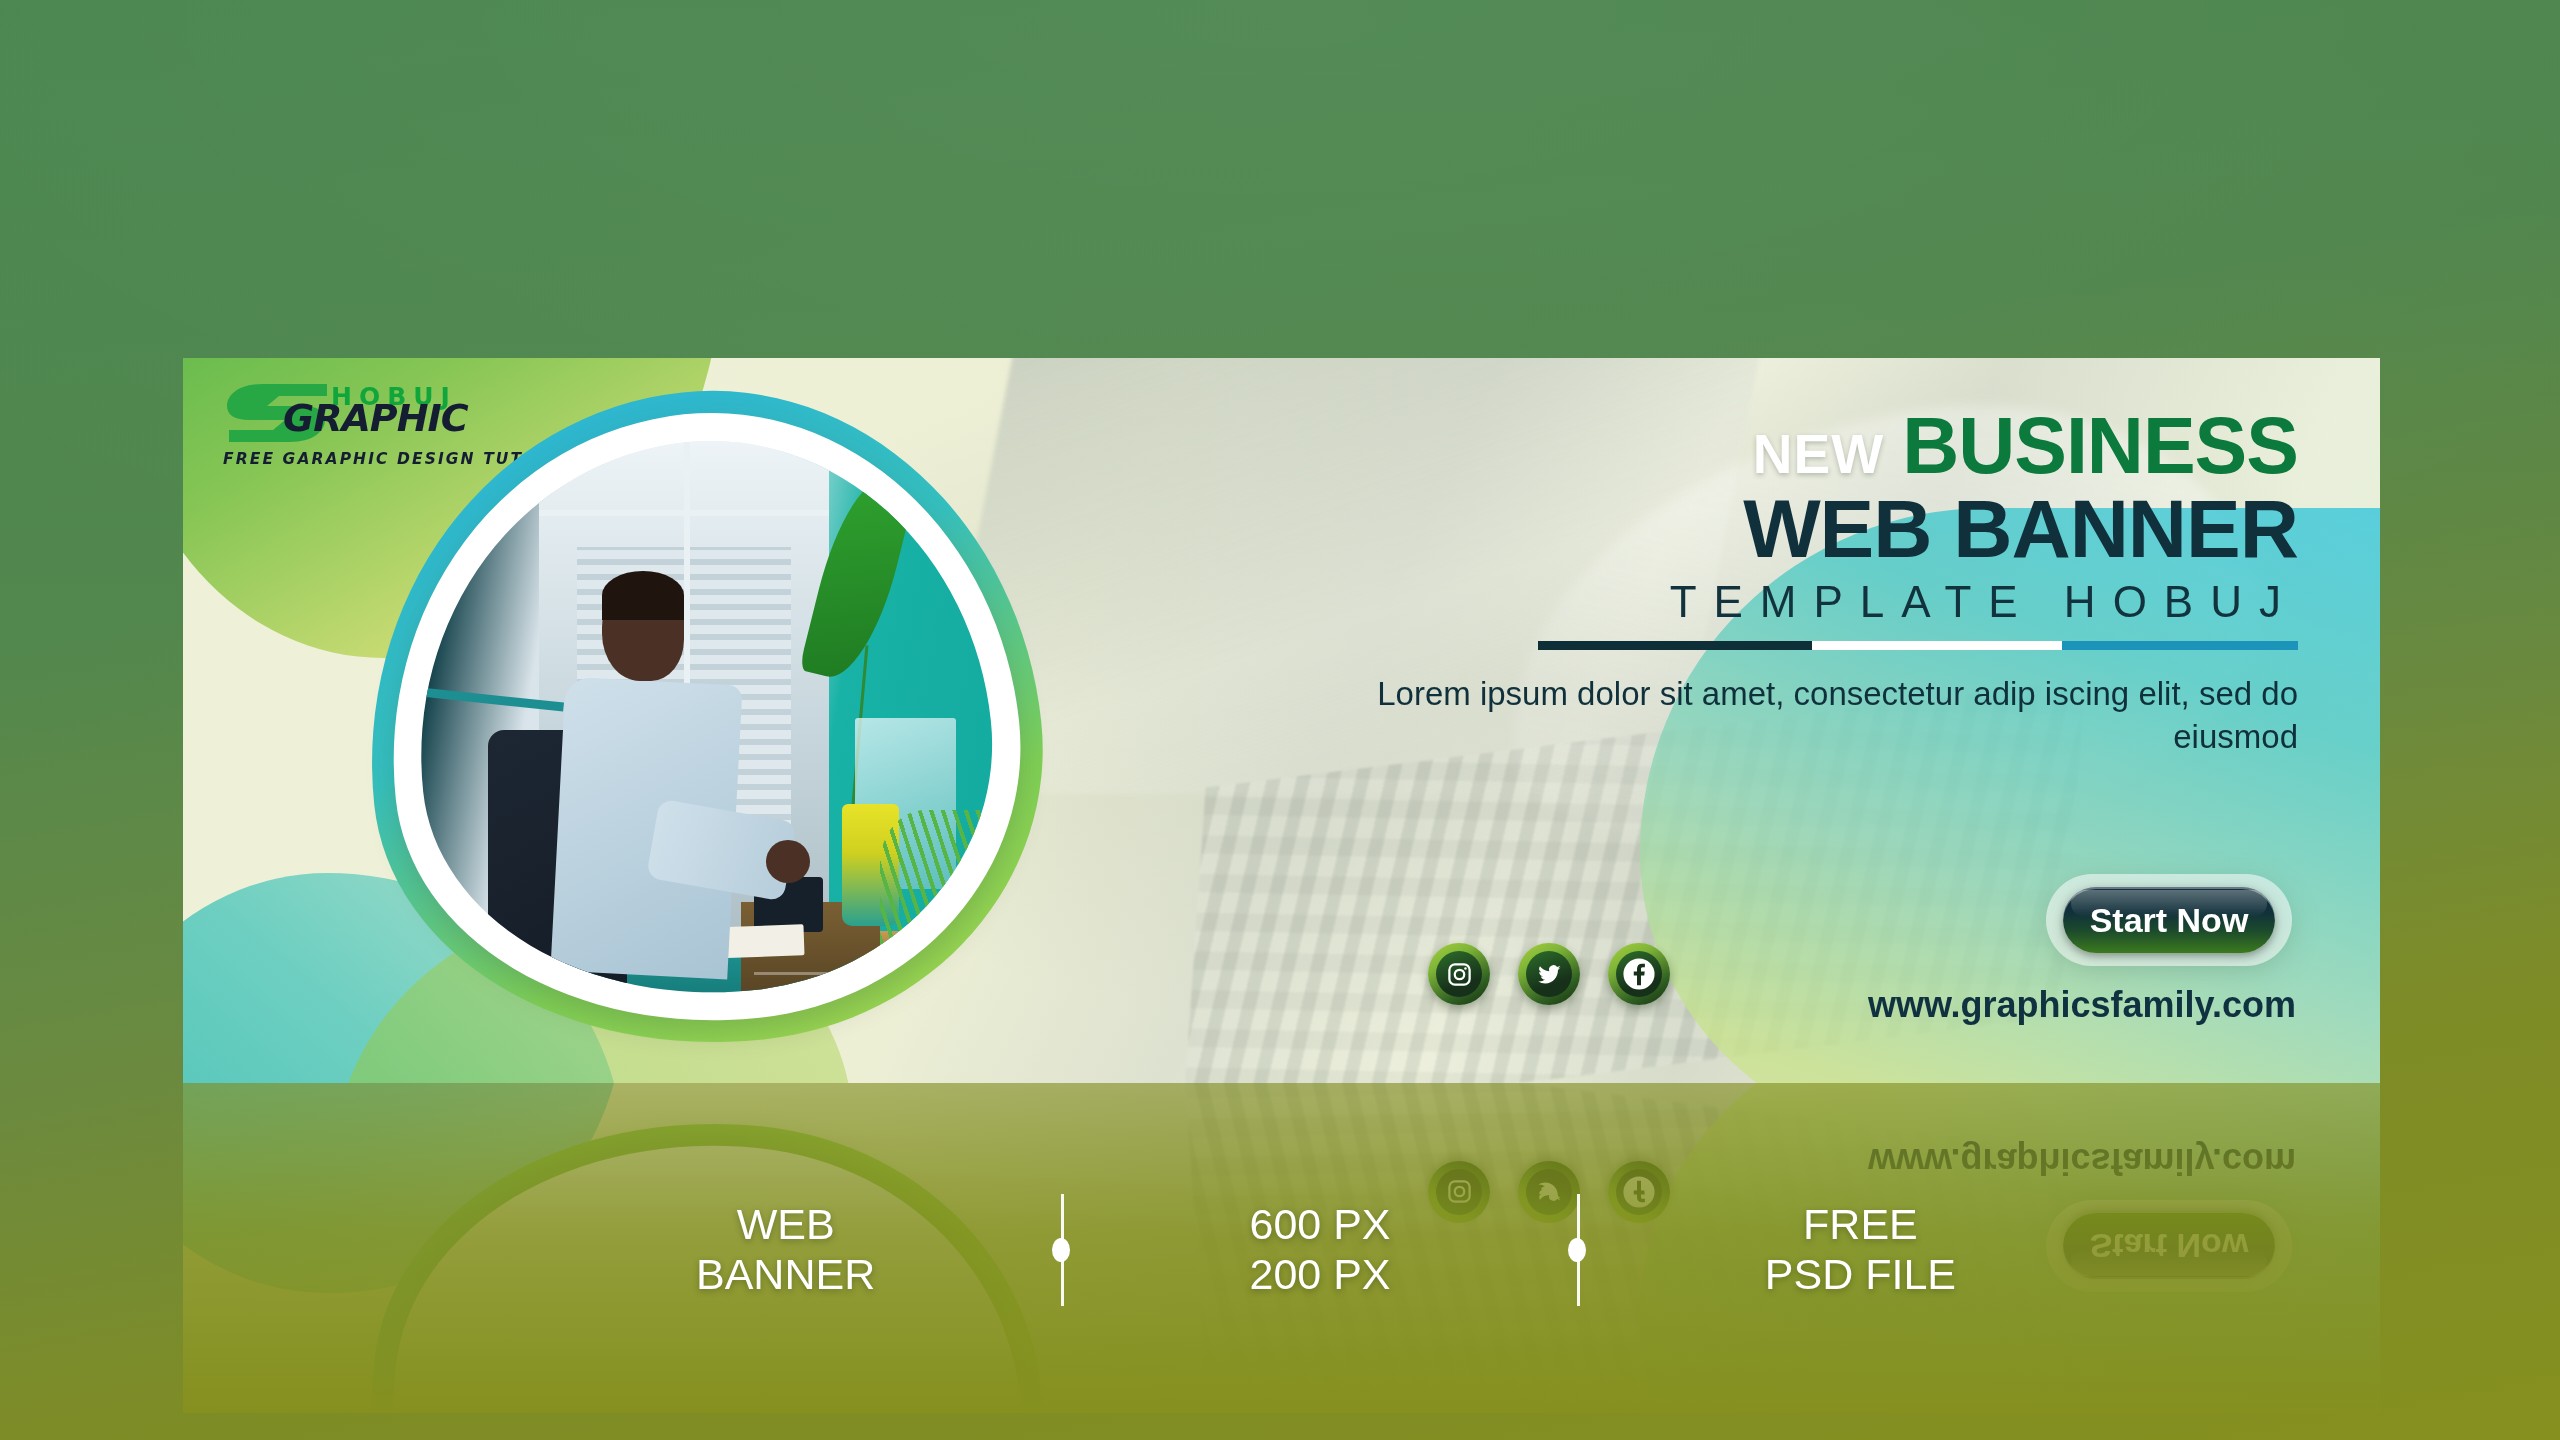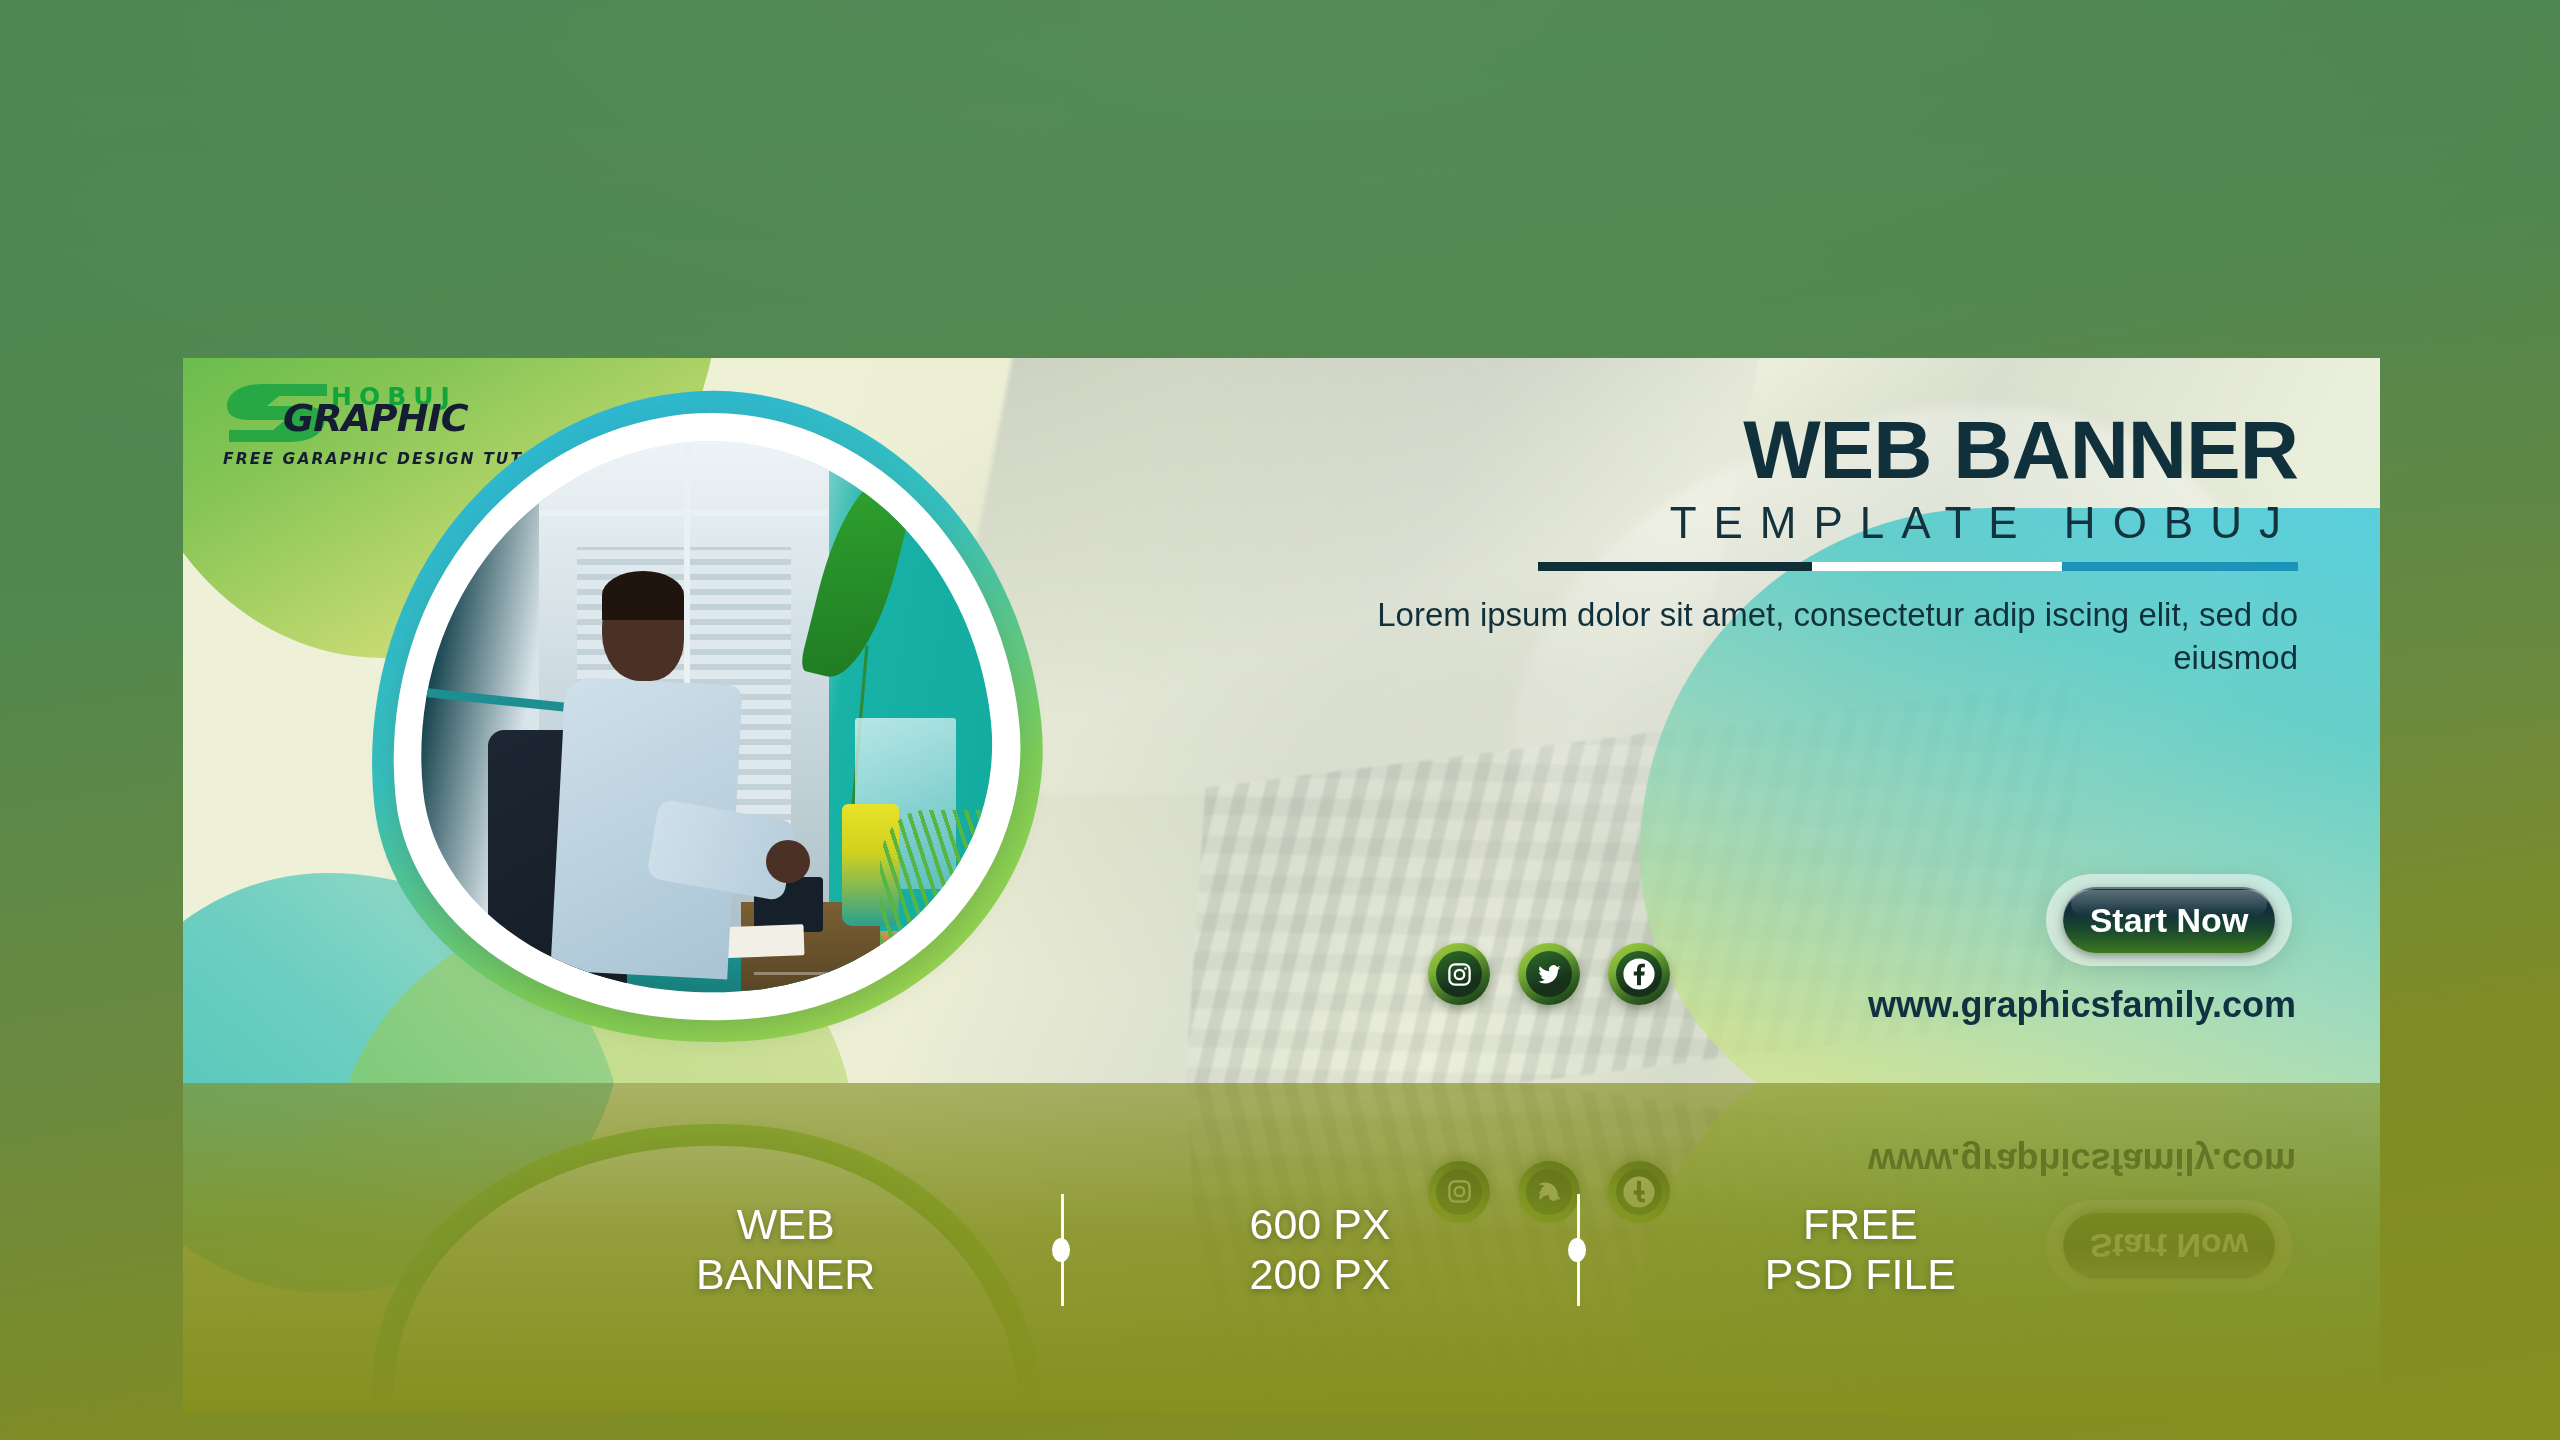--- a/index.html
+++ b/index.html
@@ -317,20 +317,24 @@
           <div class="ph-body"></div>
           <div class="ph-arm"></div>
           <div class="ph-hand"></div>
           <div class="ph-head"></div>
           <div class="ph-hair"></div>
         </div>
       </div>
     </div>
 
     <div class="copy">
+      <div class="line-new-business">
+        <span class="t-new">NEW</span>
+        <span class="t-business">BUSINESS</span>
+      </div>
       <div class="t-webbanner">WEB BANNER</div>
       <div class="t-template">TEMPLATE HOBUJ</div>
       <div class="rule">
         <span class="seg-dark"></span>
         <span class="seg-white"></span>
         <span class="seg-teal"></span>
       </div>
       <div class="t-lorem">Lorem ipsum dolor sit amet, consectetur adip
 iscing elit, sed do eiusmod</div>
     </div>

